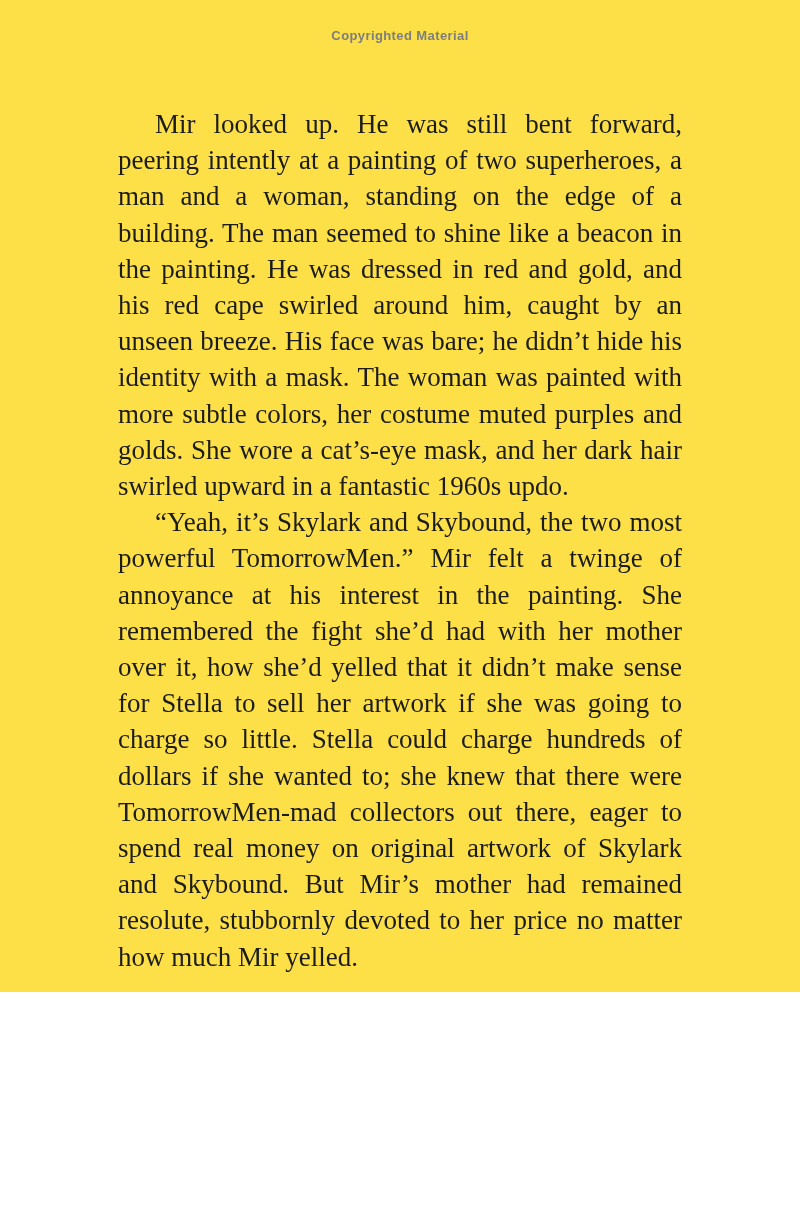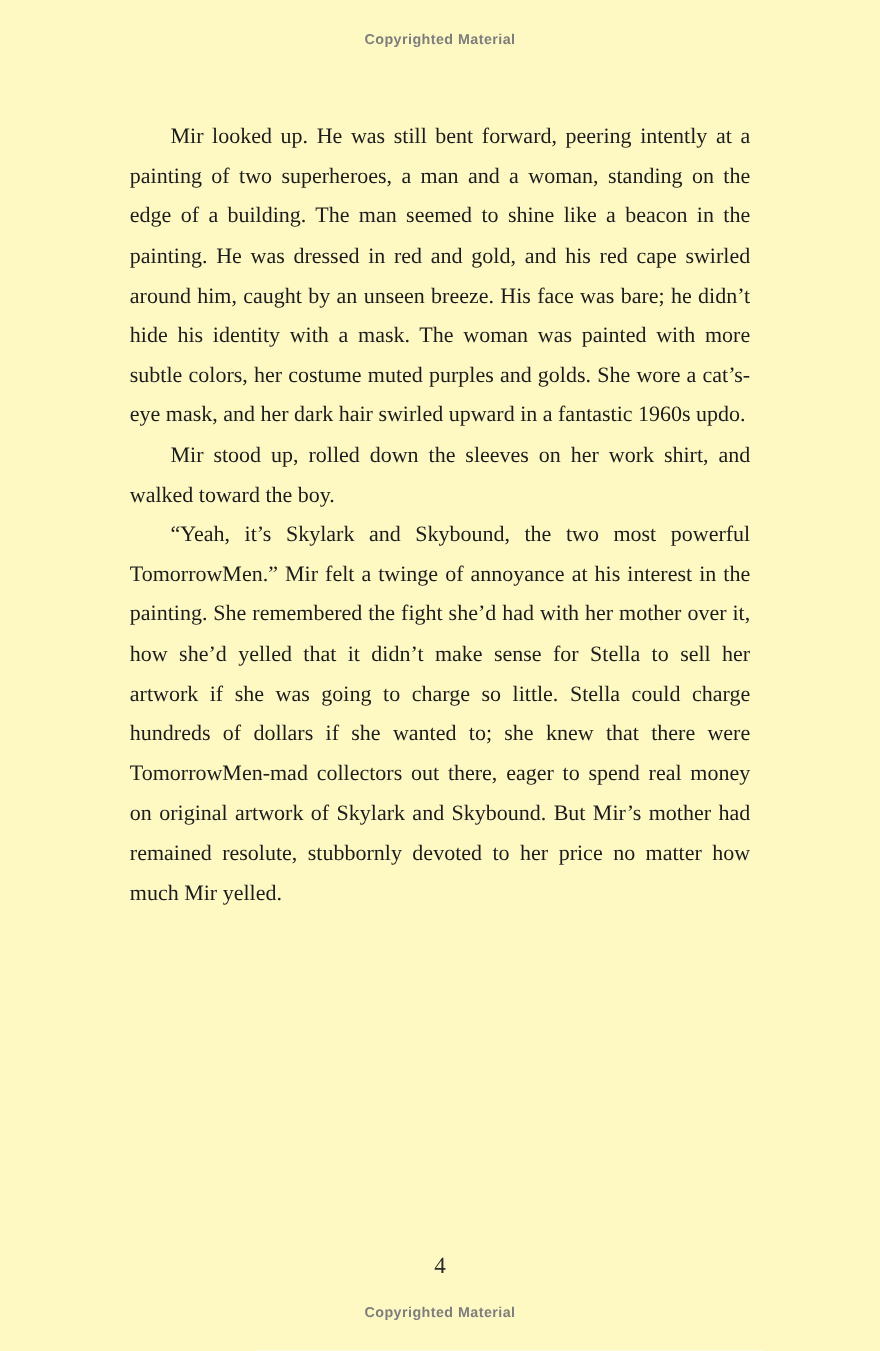--- a/index.html
+++ b/index.html
@@ -3,22 +3,22 @@
 <meta charset="utf-8">
 <style>
   html, body {
     margin: 0;
     padding: 0;
     background: #ffffff;
   }
   .page {
     position: relative;
     width: 800px;
-    height: 1228px;
-    background: #fef9c3;
+    height: 992px;
+    background: #fde047;
     overflow: hidden;
     font-family: "Liberation Serif", serif;
     color: #1c1c1c;
   }
   .notice {
     position: absolute;
     left: 0;
     width: 100%;
     text-align: center;
     font-family: "Liberation Sans", sans-serif;
@@ -27,21 +27,21 @@
     letter-spacing: 0.4px;
     color: #7d7d7d;
   }
   .notice-top { top: 28px; }
   .notice-bottom { top: 1185px; }
   .text-block {
     position: absolute;
     top: 106px;
     left: 118px;
     width: 564px;
-    font-size: 20px;
+    font-size: 27px;
     line-height: 36.2px;
     text-align: justify;
     hyphens: auto;
     -webkit-hyphens: auto;
   }
   .text-block p {
     margin: 0;
     padding: 0;
     text-indent: 37px;
   }
@@ -58,21 +58,20 @@
 </style>
 </head>
 <body>
 
 <div class="page">
 
   <div class="notice notice-top">Copyrighted Material</div>
 
   <main class="text-block">
     <p>Mir looked up. He was still bent forward, peering intently at a painting of two superheroes, a man and a woman, standing on the edge of a building. The man seemed to shine like a beacon in the painting. He was dressed in red and gold, and his red cape swirled around him, caught by an unseen breeze. His face was bare; he didn’t hide his identity with a mask. The woman was painted with more subtle colors, her costume muted purples and golds. She wore a cat’s-eye mask, and her dark hair swirled upward in a fantastic 1960s updo.</p>
-    <p>Mir stood up, rolled down the sleeves on her work shirt, and walked toward the boy.</p>
     <p>“Yeah, it’s Skylark and Skybound, the two most powerful TomorrowMen.” Mir felt a twinge of annoyance at his interest in the painting. She remembered the fight she’d had with her mother over it, how she’d yelled that it didn’t make sense for Stella to sell her artwork if she was going to charge so little. Stella could charge hundreds of dollars if she wanted to; she knew that there were TomorrowMen-mad collectors out there, eager to spend real money on original artwork of Skylark and Skybound. But Mir’s mother had remained resolute, stubbornly devoted to her price no matter how much Mir yelled.</p>
   </main>
 
   <div class="page-number">4</div>
 
   <div class="notice notice-bottom">Copyrighted Material</div>
 
 </div>
 
 </body></html>

